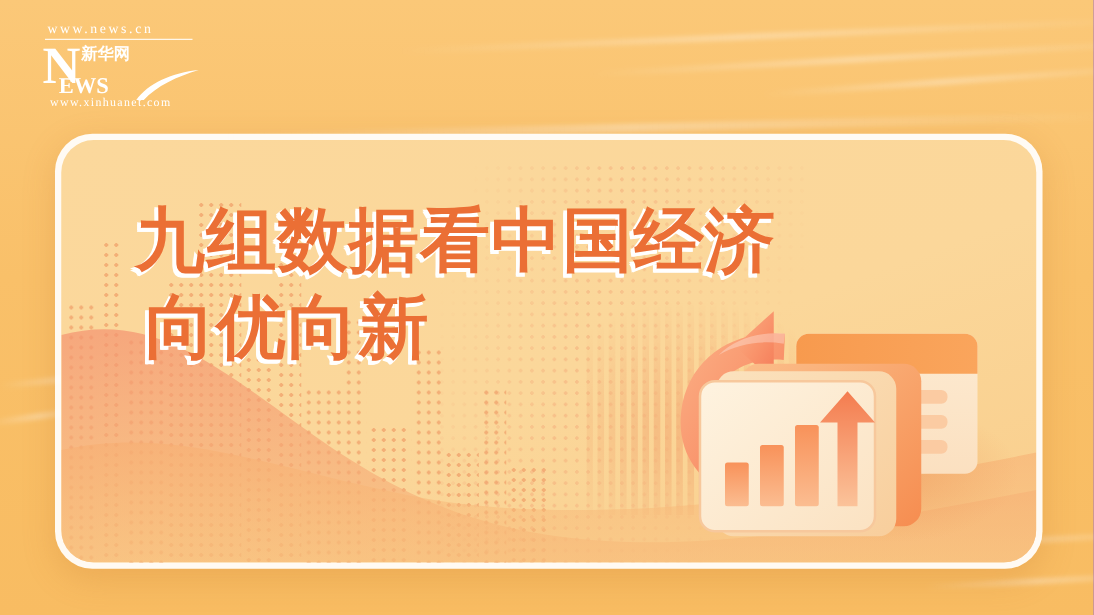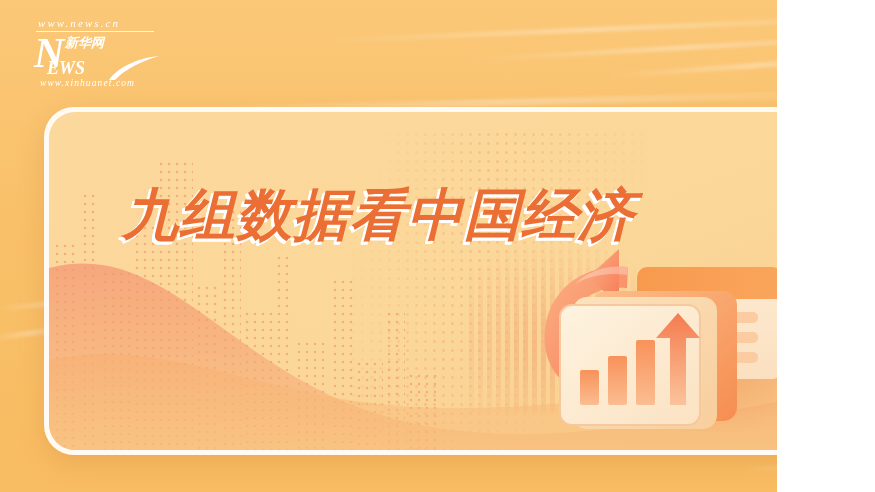--- a/index.html
+++ b/index.html
@@ -6,25 +6,24 @@
     margin: 0;
     padding: 0;
     background: #ffffff;
   }
   body {
     font-family: "Liberation Sans", sans-serif;
   }
 
   .stage {
     position: relative;
-    width: 777px;
+    width: 875px;
     height: 492px;
     overflow: hidden;
     background: #701a75;
-    font-style: italic;
   }
 
   
   .bg-base {
     position: absolute;
     inset: 0;
     background:
       linear-gradient(180deg, #FBC878 0%, #F9C069 45%, #F8BC62 100%);
   }
   .streak {
@@ -188,32 +187,31 @@
   .wave-back, .wave-front {
     position: absolute;
     left: 0; bottom: 0;
     width: 100%;
     height: 240px;
   }
 
   
   .headline {
     position: absolute;
-    left: 73px;
+    left: 59px;
     top: 46px;
     z-index: 25;
     font-family: "DejaVu Sans", sans-serif;
     font-weight: bold;
     color: #EB6F35;
     letter-spacing: 1px;
     text-shadow:
       -3px 3px 0 #FFFFFF,
       -3px 2px 0 #FFFFFF,
       -2px 3px 0 #FFFFFF;
-    margin-top: 22px;
   }
   .hl-line1 { font-size: 56px; line-height: 70px; white-space: nowrap; }
   .hl-line2 { font-size: 56px; line-height: 70px; white-space: nowrap; padding-left: 8px; }
 
   
   .illus {
     position: absolute;
     right: 14px;
     bottom: -4px;
     width: 300px;
@@ -287,20 +285,21 @@
           <linearGradient id="wvf" x1="0" y1="0" x2="0" y2="1">
             <stop offset="0%" stop-color="#F7AE72" stop-opacity=".60"></stop>
             <stop offset="100%" stop-color="#F8C07C" stop-opacity=".42"></stop>
           </linearGradient>
         </defs>
         <path d="M0,150 C90,130 170,164 280,186 C400,210 560,198 790,152 L790,240 L0,240 Z" fill="url(#wvf)"></path>
       </svg>
 
       <div class="headline">
         <div class="hl-line1">九组数据看中国经济</div>
+        <div class="hl-line2">向优向新</div>
       </div>
 
       <svg class="illus" viewBox="0 0 300 215">
         <defs>
           <linearGradient id="gArrow" x1="0" y1="0" x2="1" y2="1">
             <stop offset="0%" stop-color="#FBB085"></stop>
             <stop offset="55%" stop-color="#F9936B"></stop>
             <stop offset="100%" stop-color="#F47A57"></stop>
           </linearGradient>
           <linearGradient id="gBackCardTop" x1="0" y1="0" x2="1" y2="0">

